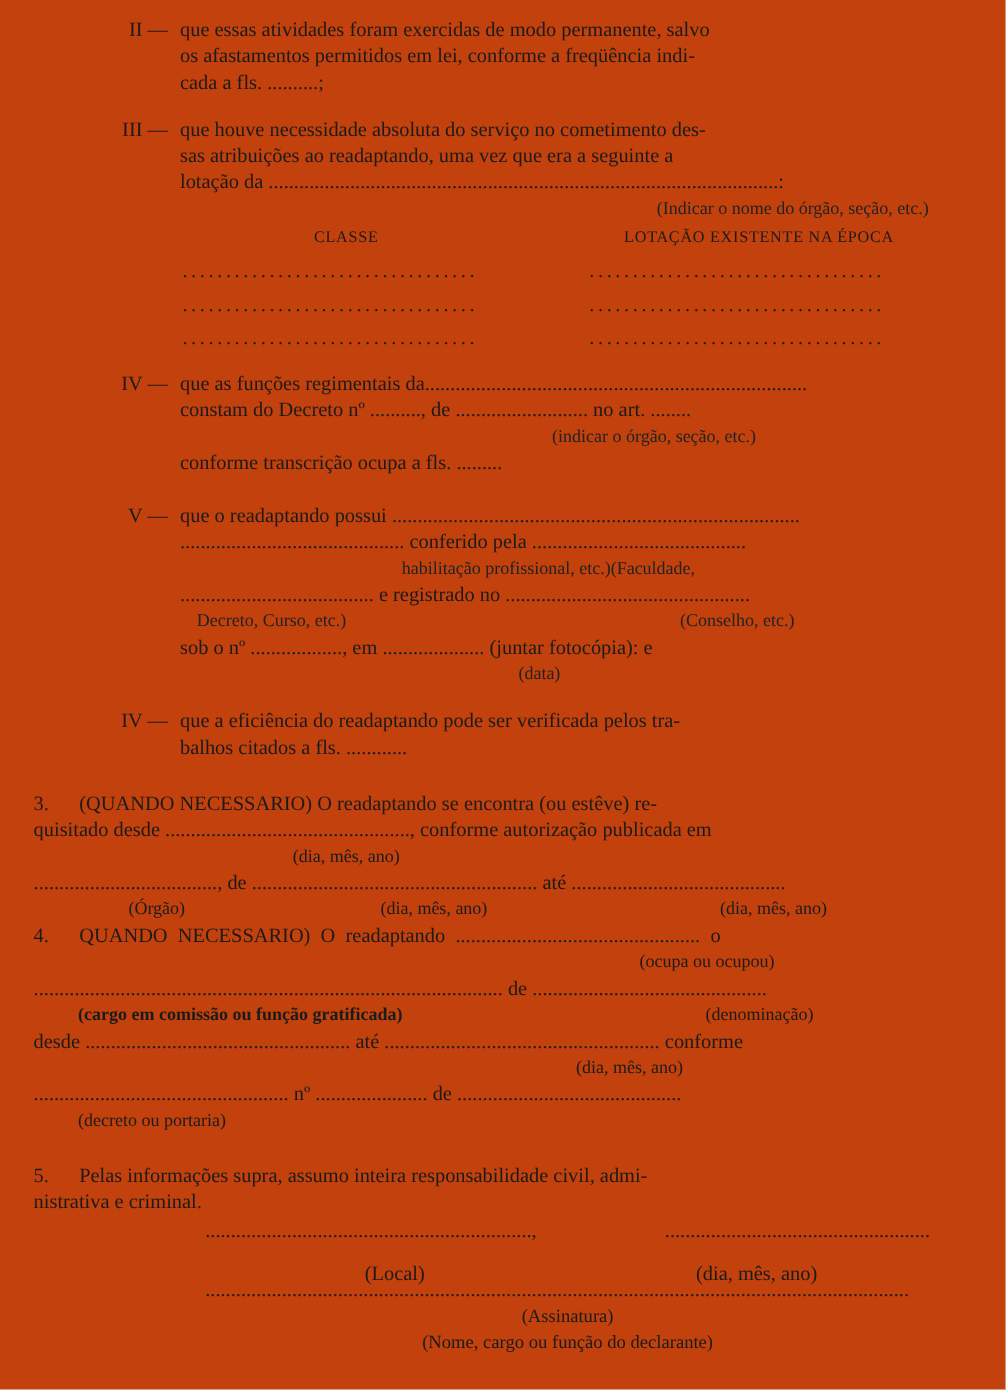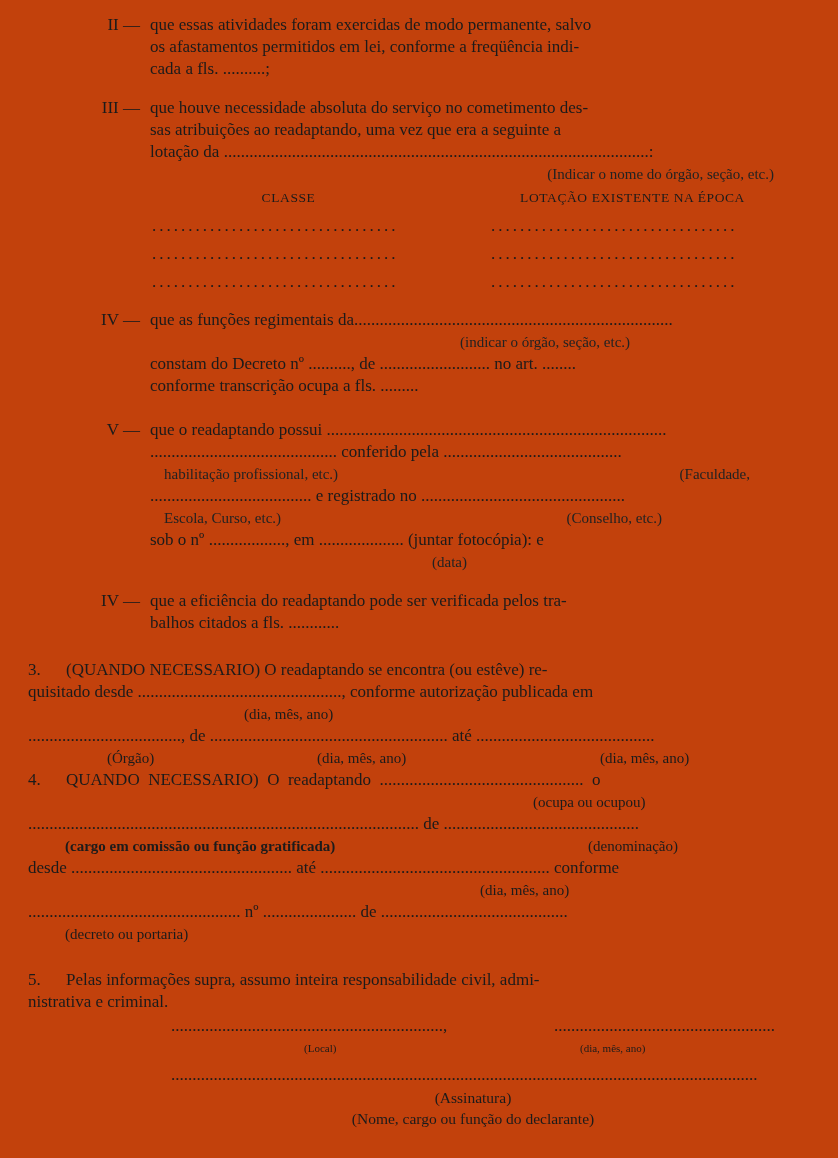--- a/index.html
+++ b/index.html
@@ -21,21 +21,21 @@
   .rnum  { width:150px; flex:none; text-align:right; padding-right:10px; line-height:22px; white-space:pre; }
   .rbody { width:624px; flex:none; }
 
   .hint  { font-size:15px; color:#222; }
   .hint-center { text-align:right; }
   .ml-iv-hint   { padding-left:310px; }
   .ml-v-hint1   { padding-left:278px; }
   .ml-v-data    { padding-left:282px; }
 
   .pair { display:flex; justify-content:space-between; }
-  .pair-h2 { padding-left:14px; padding-right:24px; }
+  .pair-h2 { padding-left:14px; padding-right:24px;justify-content:center; }
   .pair-h3 { padding-left:14px; padding-right:112px; }
 
   
   .tbl  { display:flex; margin-top:2px; padding-left:2px; }
   .tcol1 { width:276px; }
   .tcol2 { width:286px; margin-left:66px; }
   .th   { text-align:center; font-size:13.5px; letter-spacing:.6px; line-height:22px; white-space:pre; }
   .trow { line-height:22px; margin-top:6px; letter-spacing:3px; white-space:nowrap; overflow:hidden; }
 
   
@@ -53,21 +53,21 @@
   .n4-hint1 { left:505px; }
   .n4-cargo { left:37px;font-weight:bold; }
   .n4-denom { left:560px; }
   .n4-hint2 { left:452px; }
   .n4-decreto { left:37px; }
   
   .sigblock { margin-left:143px; width:604px; margin-top:2px; }
   .sigrow   { display:flex; justify-content:space-between; line-height:22px; white-space:pre; overflow:hidden; }
   .sigfull  { line-height:24px; white-space:nowrap; overflow:hidden; margin-top:4px; }
   .sig-labels { position:relative; height:22px; }
-  .sig-labels span { position:absolute; top:0; line-height:22px; font-size:11px; white-space:pre; }
+  .sig-labels span { position:absolute; top:14px; line-height:22px; font-size:17px; white-space:pre; }
   .n5-local { left:133px; }
   .n5-date  { left:409px; }
   .sig-center { text-align:center; font-size:15.5px; line-height:21px; }
 
   .mt-iii { margin-top:17px; }
   .mt-iv  { margin-top:16px; }
   .mt-v   { margin-top:22px; }
   .mt-vi  { margin-top:17px; }
   .mt-n3  { margin-top:25px; }
   .mt-n4  { }
@@ -108,38 +108,38 @@
           <div class="trow">..................................</div>
         </div>
       </div>
     </div>
   </div>
 
   <div class="ritem mt-iv">
     <div class="rnum">IV —</div>
     <div class="rbody">
       <div class="line">que as funções regimentais da...........................................................................</div>
+      <div class="line">constam do Decreto nº .........., de .......................... no art. ........</div>
       <div class="line hint ml-iv-hint">(indicar o órgão, seção, etc.)</div>
-      <div class="line">constam do Decreto nº .........., de .......................... no art. ........</div>
       <div class="line">conforme transcrição ocupa a fls. .........</div>
     </div>
   </div>
 
   <div class="ritem mt-v">
     <div class="rnum">V —</div>
     <div class="rbody">
       <div class="line">que o readaptando possui ................................................................................</div>
       <div class="line">............................................ conferido pela ..........................................</div>
       <div class="line hint pair pair-h2">
         <span>habilitação profissional, etc.)</span>
         <span>(Faculdade,</span>
       </div>
       <div class="line">...................................... e registrado no ................................................</div>
       <div class="line hint pair pair-h3">
-        <span>Escola, Curso, etc.)</span>
+        <span>Decreto, Curso, etc.)</span>
         <span>(Conselho, etc.)</span>
       </div>
       <div class="line">sob o nº .................., em .................... (juntar fotocópia): e</div>
       <div class="line hint ml-v-data">(data)</div>
     </div>
   </div>
 
   <div class="ritem mt-vi">
     <div class="rnum">IV —</div>
     <div class="rbody">

